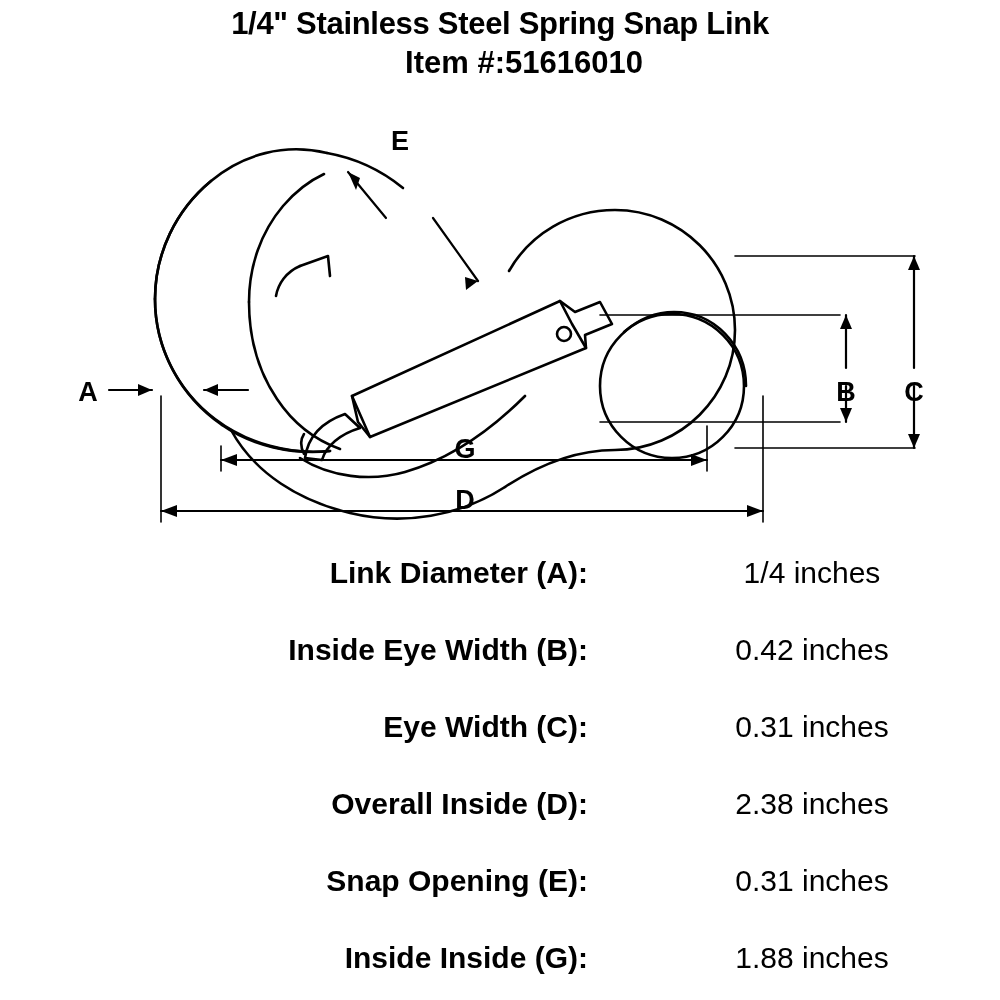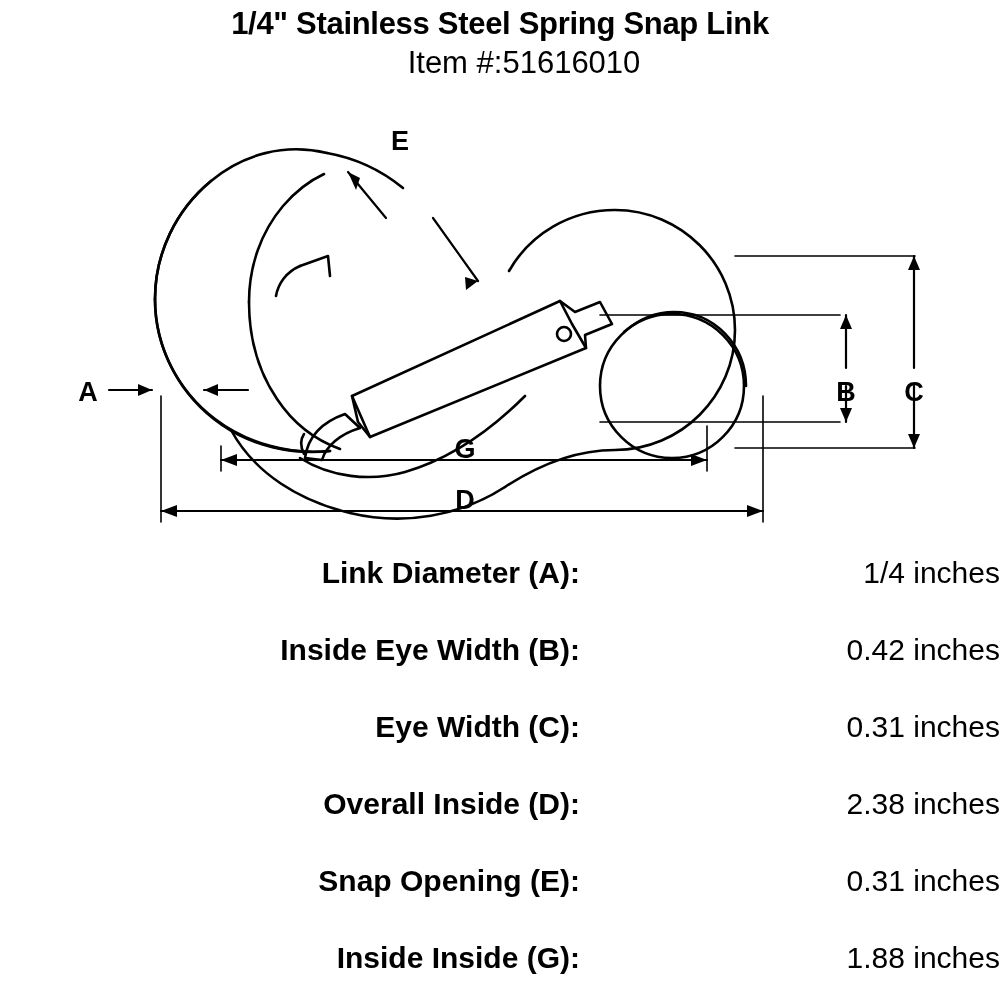--- a/index.html
+++ b/index.html
@@ -28,21 +28,21 @@
   }
   .title-line {
     font-size: 31px;
     font-weight: bold;
     letter-spacing: -0.3px;
     line-height: 39px;
     white-space: nowrap;
   }
   .title-line2 {
     font-size: 31px;
-    font-weight: normal;
+    font-weight: bold;
     line-height: 39px;
     white-space: nowrap;
     padding-left: 48px;
   }
   #drawing {
     position: absolute;
     top: 96px;
     left: 0;
     width: 1000px;
     height: 455px;
@@ -58,24 +58,25 @@
     align-items: baseline;
     height: 77px;
   }
   .spec-label {
     width: 580px;
     text-align: right;
     font-size: 30px;
     font-weight: bold;
     padding-right: 0px;
     white-space: nowrap;
+    padding-left: 8px;
   }
   .spec-value {
     flex: 1;
-    text-align: right;
+    text-align: center;
     font-size: 30px;
     font-weight: normal;
     padding-left: 36px;
     white-space: nowrap;
   }
   svg text {
     font-family: "Liberation Sans", sans-serif;
     font-weight: bold;
   }
 </style>

